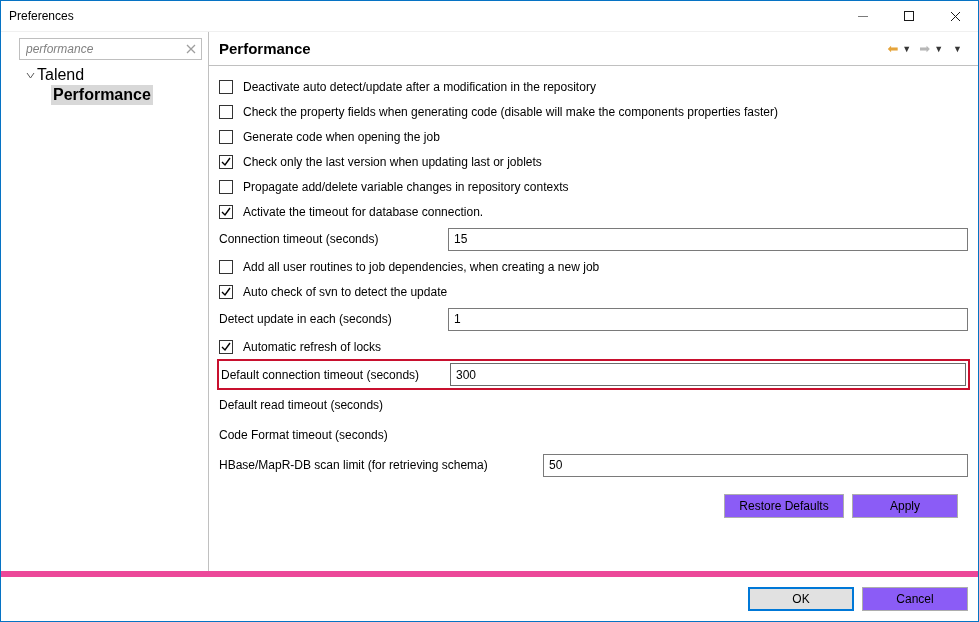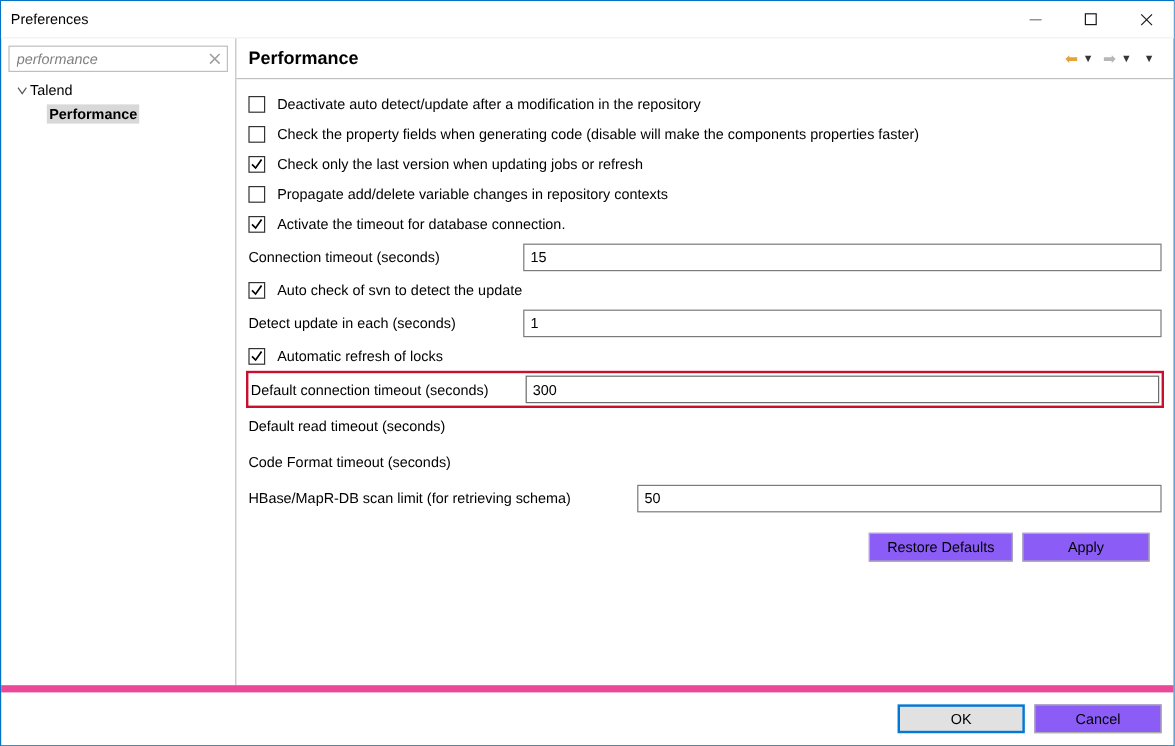--- a/index.html
+++ b/index.html
@@ -57,20 +57,21 @@
     flex: 1 1 auto;
     display: flex;
     flex-direction: column;
     min-height: 0;
   }
 
   .main-area {
     flex: 1 1 auto;
     display: flex;
     min-height: 0;
+    margin-left: 12px;
   }
 
   
   .left-panel {
     width: 196px;
     border-right: 1px solid #c0c0c0;
     padding: 6px;
     display: flex;
     flex-direction: column;
   }
@@ -90,21 +91,21 @@
     font-style: italic;
     color: #808080;
     background: transparent;
   }
   .search-clear {
     width: 14px; height:14px;
     display:flex;align-items:center;justify-content:center;
     color:#9e9e9e;
   }
 
-  .tree { font-size: 12px; }
+  .tree { font-size: 16px; }
   .tree-node {
     display: flex;
     align-items: center;
     height: 18px;
     padding-left: 4px;
     margin-bottom: 2px;
     white-space: nowrap;
   }
   .tree-twisty {
     width: 14px;
@@ -292,45 +293,53 @@
 
           <div class="opt-row">
             <span class="chk"></span>
             <span>Deactivate auto detect/update after a modification in the repository</span>
           </div>
           <div class="opt-row">
             <span class="chk"></span>
             <span>Check the property fields when generating code (disable will make the components properties faster)</span>
           </div>
           <div class="opt-row">
+            <span class="chk"></span>
+            <span>Generate code when opening the job</span>
+          </div>
+          <div class="opt-row">
             <span class="chk checked">
                 <svg viewBox="0 0 12 12">
                   <path d="M2 6 L5 9 L10 2" stroke="#000" stroke-width="1.4" fill="none"></path>
                 </svg>
               </span>
-            <span>Check only the last version when updating jobs or refresh</span>
+            <span>Check only the last version when updating last or joblets</span>
           </div>
           <div class="opt-row">
             <span class="chk"></span>
             <span>Propagate add/delete variable changes in repository contexts</span>
           </div>
           <div class="opt-row">
             <span class="chk checked">
                 <svg viewBox="0 0 12 12">
                   <path d="M2 6 L5 9 L10 2" stroke="#000" stroke-width="1.4" fill="none"></path>
                 </svg>
               </span>
             <span>Activate the timeout for database connection.</span>
           </div>
 
           <div class="opt-row fieldrow">
             <span class="field-label">Connection timeout (seconds)</span>
             <input class="field-input" value="15" style="">
           </div>
 
+          <div class="opt-row">
+            <span class="chk"></span>
+            <span>Add all user routines to job dependencies, when creating a new job</span>
+          </div>
           <div class="opt-row">
             <span class="chk checked">
                 <svg viewBox="0 0 12 12">
                   <path d="M2 6 L5 9 L10 2" stroke="#000" stroke-width="1.4" fill="none"></path>
                 </svg>
               </span>
             <span>Auto check of svn to detect the update</span>
           </div>
 
           <div class="opt-row fieldrow">

